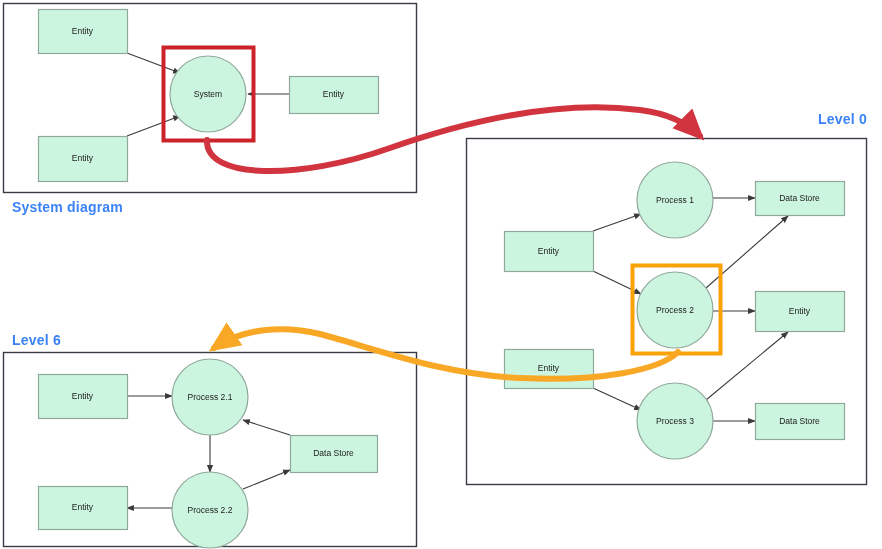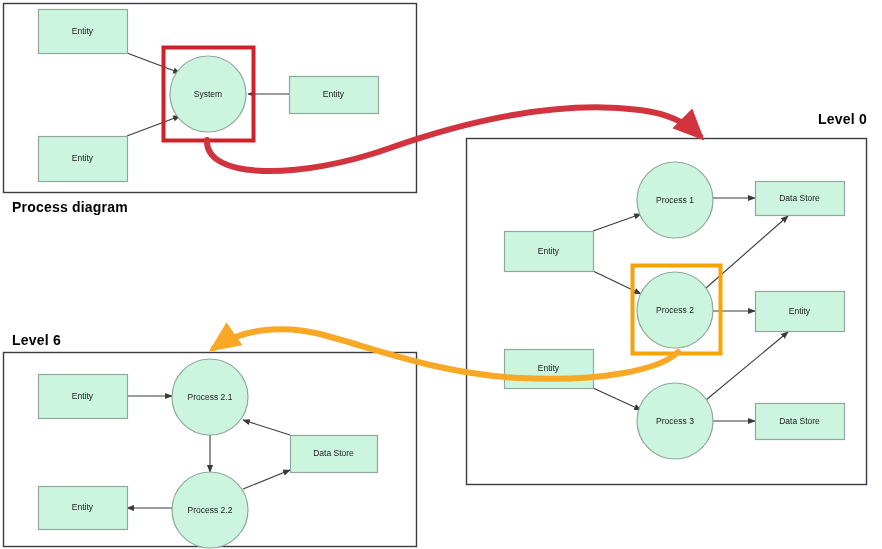--- a/index.html
+++ b/index.html
@@ -23,21 +23,21 @@
     top: 0;
     width: 882px;
     height: 549px;
     overflow: visible;
   }
   .panel-label {
     position: absolute;
     font-family: "Liberation Sans", sans-serif;
     font-size: 14px;
     font-weight: bold;
-    color: #000000;
+    color: #3b82f6;
     letter-spacing: 0.2px;
     white-space: nowrap;
   }
   .node-label {
     font-family: "Liberation Sans", sans-serif;
     font-size: 8.5px;
     fill: #1a1a1a;
     text-anchor: middle;
     dominant-baseline: middle;
   }
@@ -167,17 +167,17 @@
       </g>
   </svg>
 
   <svg class="layer">
     <g id="annotations-group">
         <path d="M 207 140 C 205 180, 300 180, 390 148 C 470 120, 560 100, 640 110 C 672 114, 690 126, 700 136" fill="none" stroke="#d1343f" stroke-width="6" stroke-linecap="round" marker-end="url(#arrow-red)"></path>
         <path d="M 678 352 C 660 370, 600 382, 520 378 C 440 374, 380 350, 320 334 C 280 324, 240 330, 214 348" fill="none" stroke="#f9a825" stroke-width="6" stroke-linecap="round" marker-end="url(#arrow-orange)"></path>
       </g>
   </svg>
 
-  <div class="panel-label" style="left: 12px; top: 199px;">Process diagram</div>
+  <div class="panel-label" style="left: 12px; top: 199px;">System diagram</div>
   <div class="panel-label" style="left: 818px; top: 111px;">Level 0</div>
   <div class="panel-label" style="left: 12px; top: 332px;">Level 6</div>
 
 </div>
 
 </body></html>

